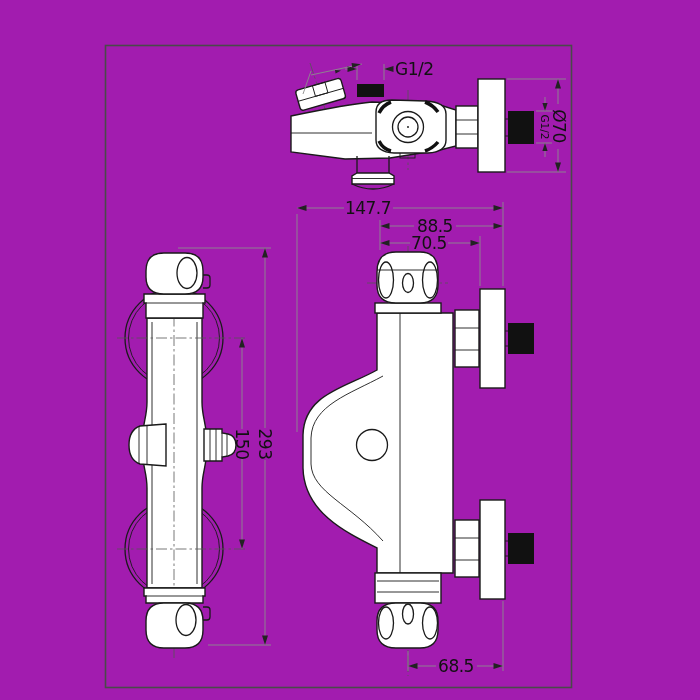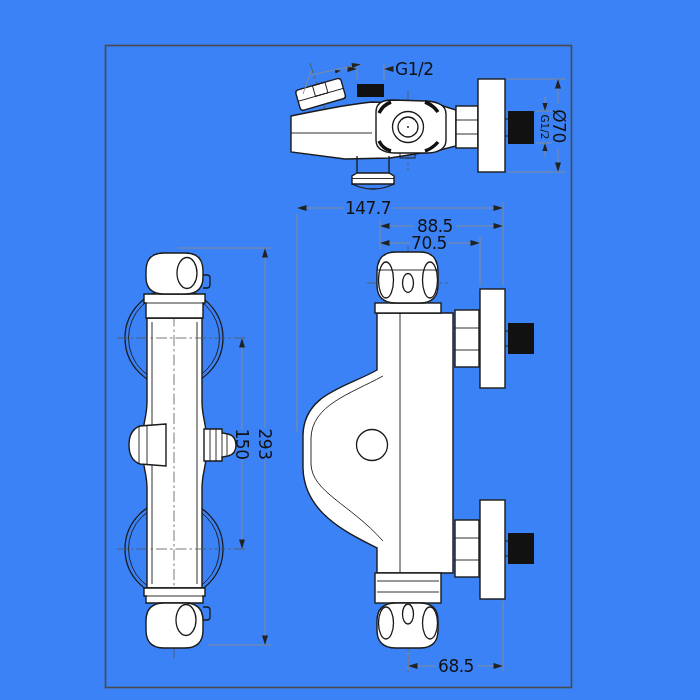--- a/index.html
+++ b/index.html
@@ -1,16 +1,16 @@
 <!DOCTYPE html>
 <html><head>
 <meta charset="utf-8">
 <style>
   html,body{margin:0;padding:0;background:#fff;}
-  .canvas{width:700px;height:700px;position:relative;background:#3b82f6;font-family:"DejaVu Sans",sans-serif;}
+  .canvas{width:700px;height:700px;position:relative;background:#a21caf;font-family:"DejaVu Sans",sans-serif;}
   svg{display:block;}
   text{fill:#111111;font-family:"DejaVu Sans",sans-serif;letter-spacing:-0.5px;}
   .dim-text{font-size:17px;}
   .dim-text-sm{font-size:10.5px;letter-spacing:0;}
   .obj{stroke:#1a1a1a;stroke-width:1.4;fill:#ffffff;}
   .obj-thin{stroke:#1a1a1a;stroke-width:0.9;fill:none;}
   .obj-line{stroke:#1a1a1a;stroke-width:1.3;fill:none;}
   .thread{fill:#111111;stroke:none;}
   .dim{stroke:#8c8c8c;stroke-width:0.9;fill:none;}
   .arrow{fill:#222222;stroke:none;}

